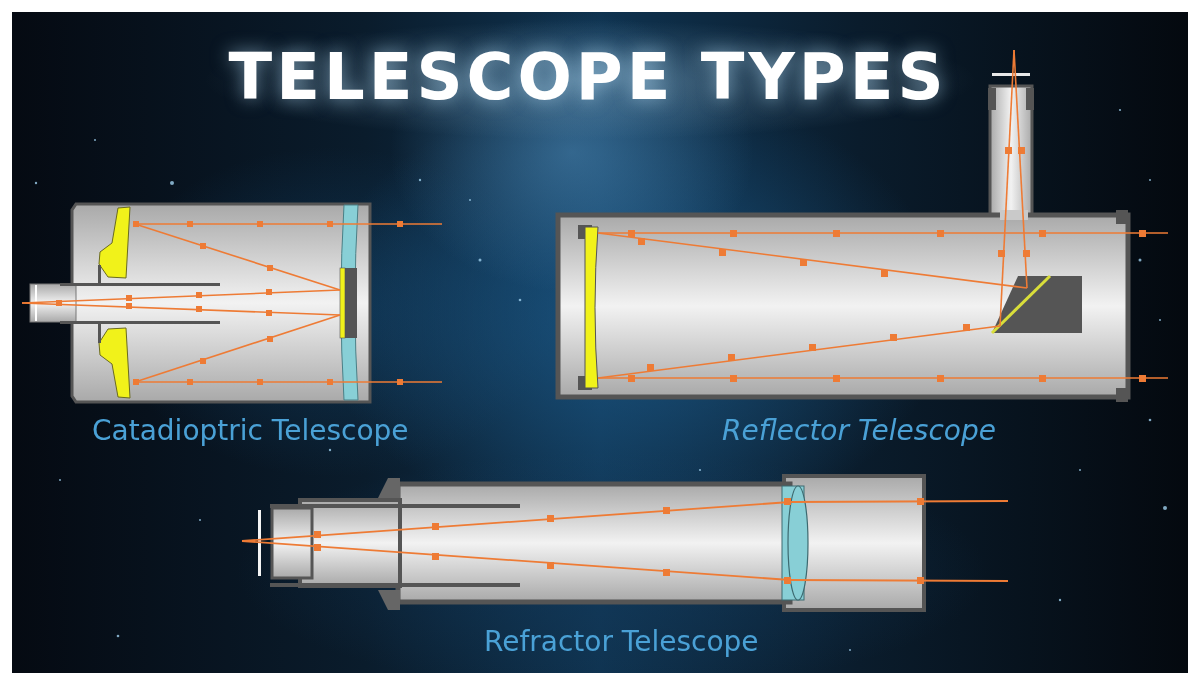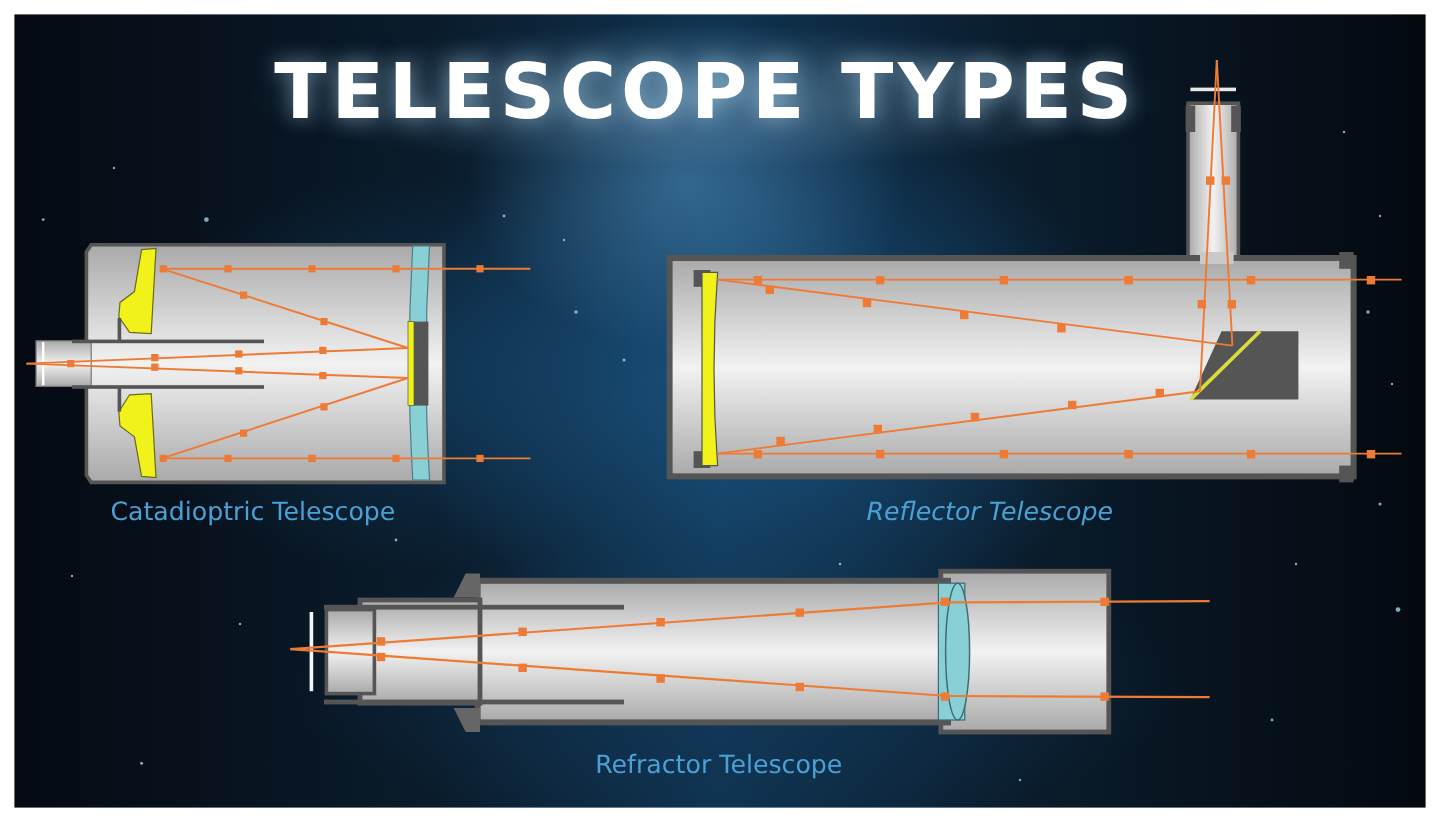--- a/index.html
+++ b/index.html
@@ -17,21 +17,21 @@
     position: absolute; left: 200px; top: 20px; width: 780px; height: 120px;
     background: radial-gradient(ellipse at center, rgba(160,200,225,0.35), rgba(0,0,0,0) 70%);
   }
   .title {
     position: absolute; left: 0; top: 40px; width: 1200px; text-align: center;
     font-family: "DejaVu Sans", sans-serif; font-weight: bold; font-size: 64px; letter-spacing: 4px;
     color: #ffffff; transform: translateX(-12px);
     text-shadow: 0 0 18px rgba(170,210,235,0.6);
   }
   .label {
-    position: absolute; font-family: "DejaVu Sans", sans-serif; font-size: 21px; color: #4aa1d6;
+    position: absolute; font-family: "DejaVu Sans", sans-serif; font-size: 28px; color: #4aa1d6;
     white-space: nowrap;
   }
   svg.art { position: absolute; left: 0; top: 0; }
 </style>
 </head>
 <body>
 
 <div class="frame"></div>
 <div class="glow"></div>
 <div class="title">TELESCOPE TYPES</div>
@@ -220,13 +220,13 @@
       <rect x="663" y="569" width="7" height="7"></rect>
         <rect x="547" y="562" width="7" height="7"></rect>
         <rect x="432" y="553" width="7" height="7"></rect>
         <rect x="314" y="544" width="7" height="7"></rect>
     </g>
   </g>
 </svg>
 
 <div class="label" style="left:92px; top:414px;">Catadioptric Telescope</div>
 <div class="label" style="left:722px; top:414px;font-style:italic;">Reflector Telescope</div>
-<div class="label" style="left:496px; top:625px;">Refractor Telescope</div>
+<div class="label" style="left:484px; top:625px;">Refractor Telescope</div>
 
 </body></html>

